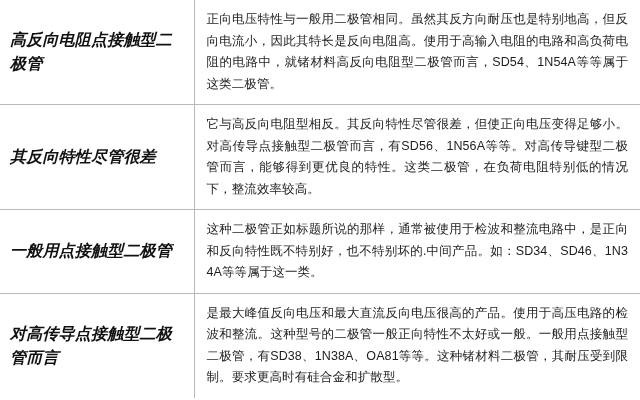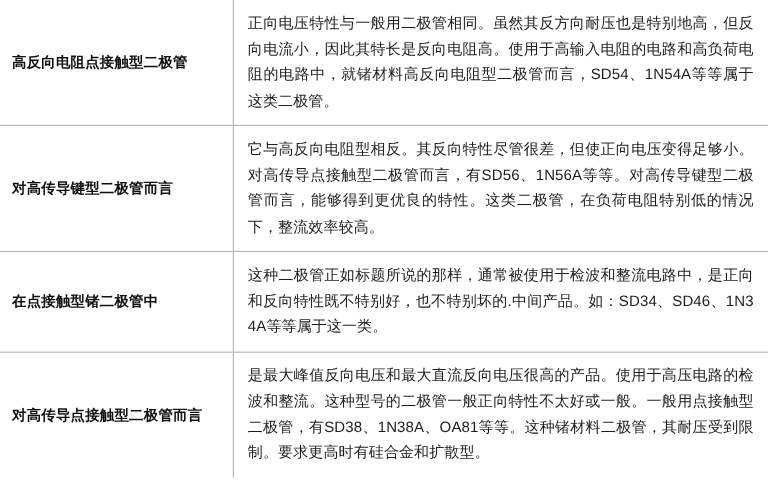--- a/index.html
+++ b/index.html
@@ -30,25 +30,26 @@
     border-bottom: none;
   }
   .term-cell {
     width: 194px;
     vertical-align: middle;
     padding: 10px 8px 10px 10px;
     border-right: 1px solid #b9b9b9;
     box-sizing: border-box;
   }
   .term-label {
-    font-size: 12px;
+    font-size: 16px;
     font-weight: bold;
     line-height: 1.5;
     color: #111111;
     letter-spacing: 0.2px;
+    font-style: italic;
   }
   .desc-cell {
     width: 446px;
     vertical-align: middle;
     padding: 9px 12px 9px 12px;
     box-sizing: border-box;
     margin-left: 40px;
   }
   .desc-text {
     font-size: 12.5px;
@@ -67,29 +68,29 @@
     <tr>
       <td class="term-cell">
         <div class="term-label">高反向电阻点接触型二极管</div>
       </td>
       <td class="desc-cell">
         <div class="desc-text">正向电压特性与一般用二极管相同。虽然其反方向耐压也是特别地高，但反向电流小，因此其特长是反向电阻高。使用于高输入电阻的电路和高负荷电阻的电路中，就锗材料高反向电阻型二极管而言，SD54、1N54A等等属于这类二极管。</div>
       </td>
     </tr>
     <tr>
       <td class="term-cell">
-        <div class="term-label">对高传导键型二极管而言</div>
+        <div class="term-label">其反向特性尽管很差</div>
       </td>
       <td class="desc-cell">
         <div class="desc-text">它与高反向电阻型相反。其反向特性尽管很差，但使正向电压变得足够小。对高传导点接触型二极管而言，有SD56、1N56A等等。对高传导键型二极管而言，能够得到更优良的特性。这类二极管，在负荷电阻特别低的情况下，整流效率较高。</div>
       </td>
     </tr>
     <tr>
       <td class="term-cell">
-        <div class="term-label">在点接触型锗二极管中</div>
+        <div class="term-label">一般用点接触型二极管</div>
       </td>
       <td class="desc-cell">
         <div class="desc-text">这种二极管正如标题所说的那样，通常被使用于检波和整流电路中，是正向和反向特性既不特别好，也不特别坏的.中间产品。如：SD34、SD46、1N34A等等属于这一类。</div>
       </td>
     </tr>
     <tr>
       <td class="term-cell">
         <div class="term-label">对高传导点接触型二极管而言</div>
       </td>
       <td class="desc-cell">

